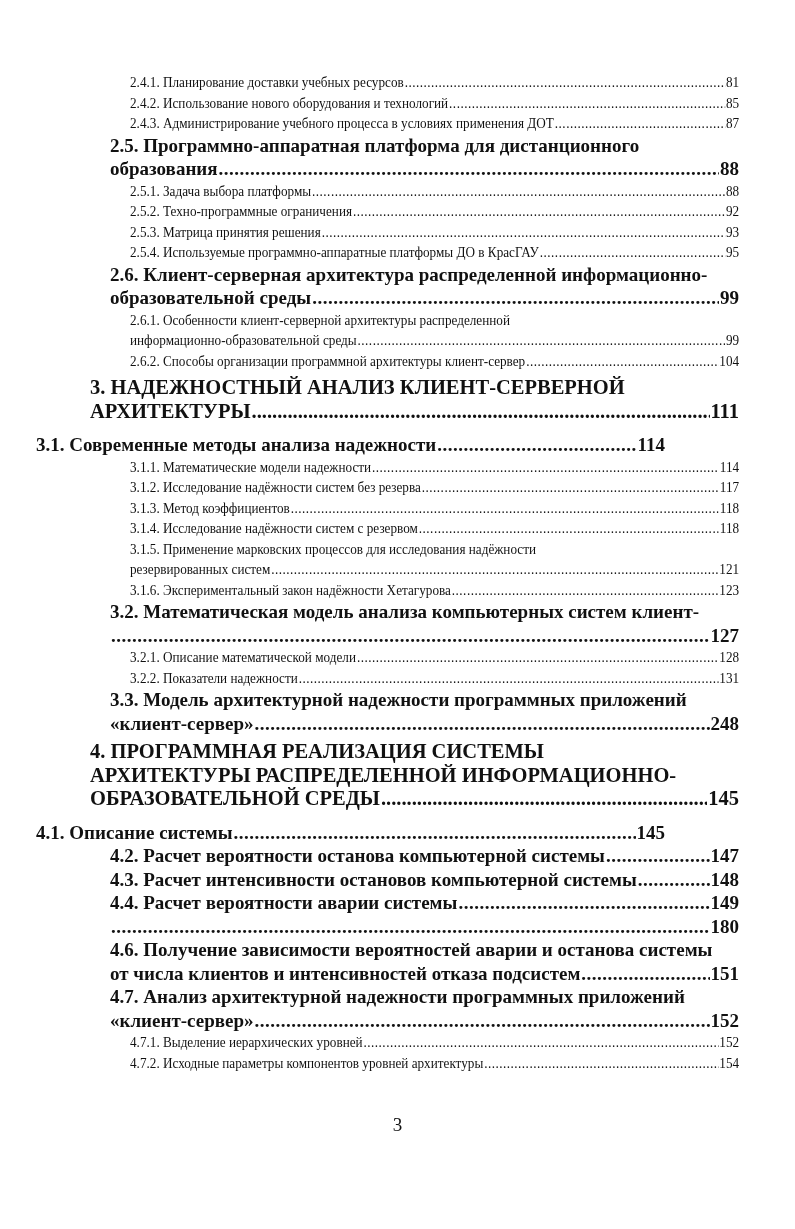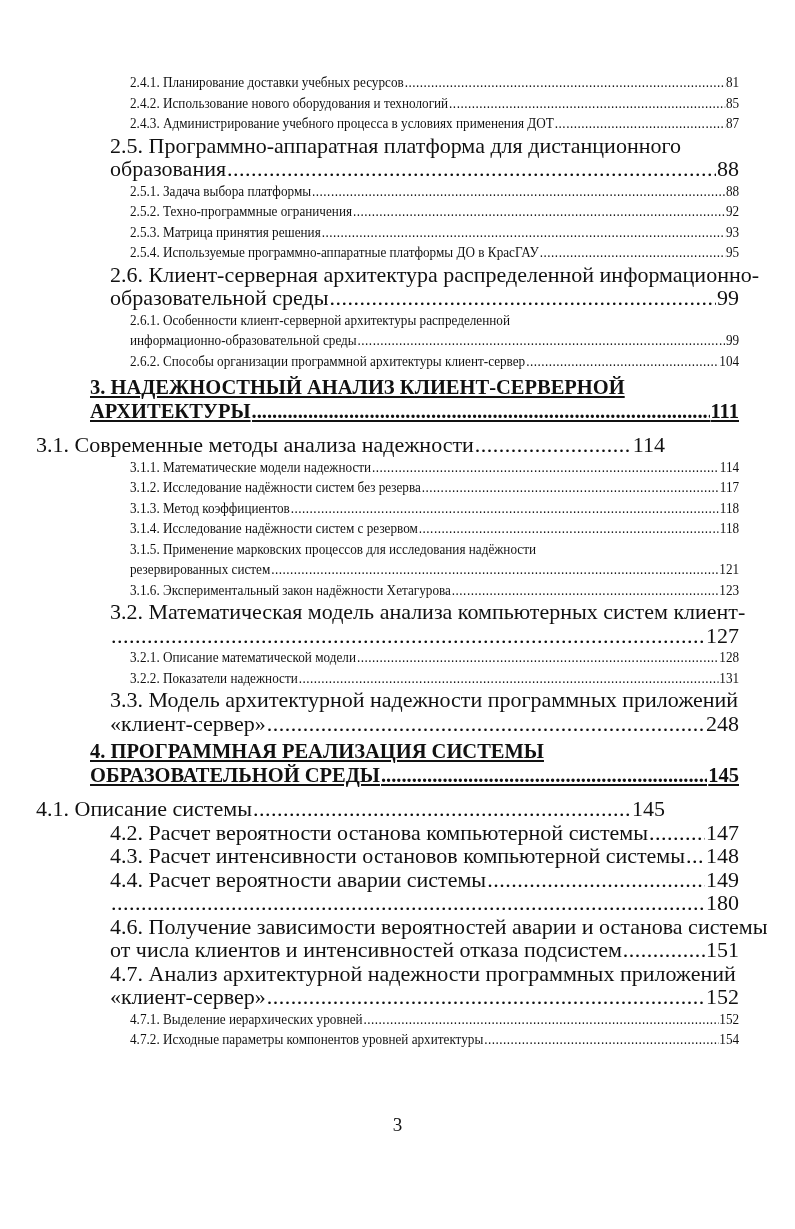--- a/index.html
+++ b/index.html
@@ -6,25 +6,25 @@
   body { width: 795px; height: 1229px; position: relative; overflow: hidden;
          font-family: "Liberation Serif", "DejaVu Serif", serif; color: #111; }
   .toc { position: absolute; left: 0; top: 72px; width: 646px; }
   .entry { position: relative; }
   .row { display: flex; align-items: baseline; white-space: nowrap; }
   .row .t { flex: 0 0 auto; }
   .row .dots { flex: 1 1 auto; overflow: hidden; margin: 0 1px; }
   .row .dots::after { content: "................................................................................................................................................................................................................................................................................"; letter-spacing: 0.5px; }
   .row .p { flex: 0 0 auto; }
   .l3 { margin-left: 130px; width: 609px; font-size: 14.2px; line-height: 20.5px; transform: scaleX(0.93); transform-origin: left; width: 655px; }
-  .l2 { margin-left: 110px; width: 629px; font-size: 22px; line-height: 23.5px; }
+  .l2 { margin-left: 110px; width: 629px; font-size: 19px; line-height: 23.5px; font-weight: bold; }
   .l1 { margin-left: 90px; width: 649px; font-size: 20.5px; line-height: 23.5px; font-weight: bold; }
   .l1 .dots::after { letter-spacing: 0; }
   .first { display: block; white-space: nowrap; }
-  .gap-l1 { margin-top: 5px; text-decoration: underline; }
+  .gap-l1 { margin-top: 5px; }
   .gap-after-l1 { margin-top: 10px; margin-left: 36px; }
   .pagenum { position: absolute; top: 1114px; left: 0; width: 795px; text-align: center; font-size: 19px; }
 </style>
 </head>
 <body>
 
 <div class="toc" id="toc">
     <div class="entry l3">
       <div class="row">
         <span class="t">2.4.1. Планирование доставки учебных ресурсов</span>
@@ -187,20 +187,21 @@
     <div class="entry l2">
       <div class="first">3.3. Модель архитектурной надежности программных приложений</div>
       <div class="row">
         <span class="t">«клиент-сервер»</span>
         <span class="dots"></span>
         <span class="p">248</span>
       </div>
     </div>
     <div class="entry l1 gap-l1">
       <div class="first">4. ПРОГРАММНАЯ РЕАЛИЗАЦИЯ СИСТЕМЫ</div>
+      <div class="first">АРХИТЕКТУРЫ РАСПРЕДЕЛЕННОЙ ИНФОРМАЦИОННО-</div>
       <div class="row">
         <span class="t">ОБРАЗОВАТЕЛЬНОЙ СРЕДЫ</span>
         <span class="dots"></span>
         <span class="p">145</span>
       </div>
     </div>
     <div class="entry l2 gap-after-l1">
       <div class="row">
         <span class="t">4.1. Описание системы</span>
         <span class="dots"></span>

